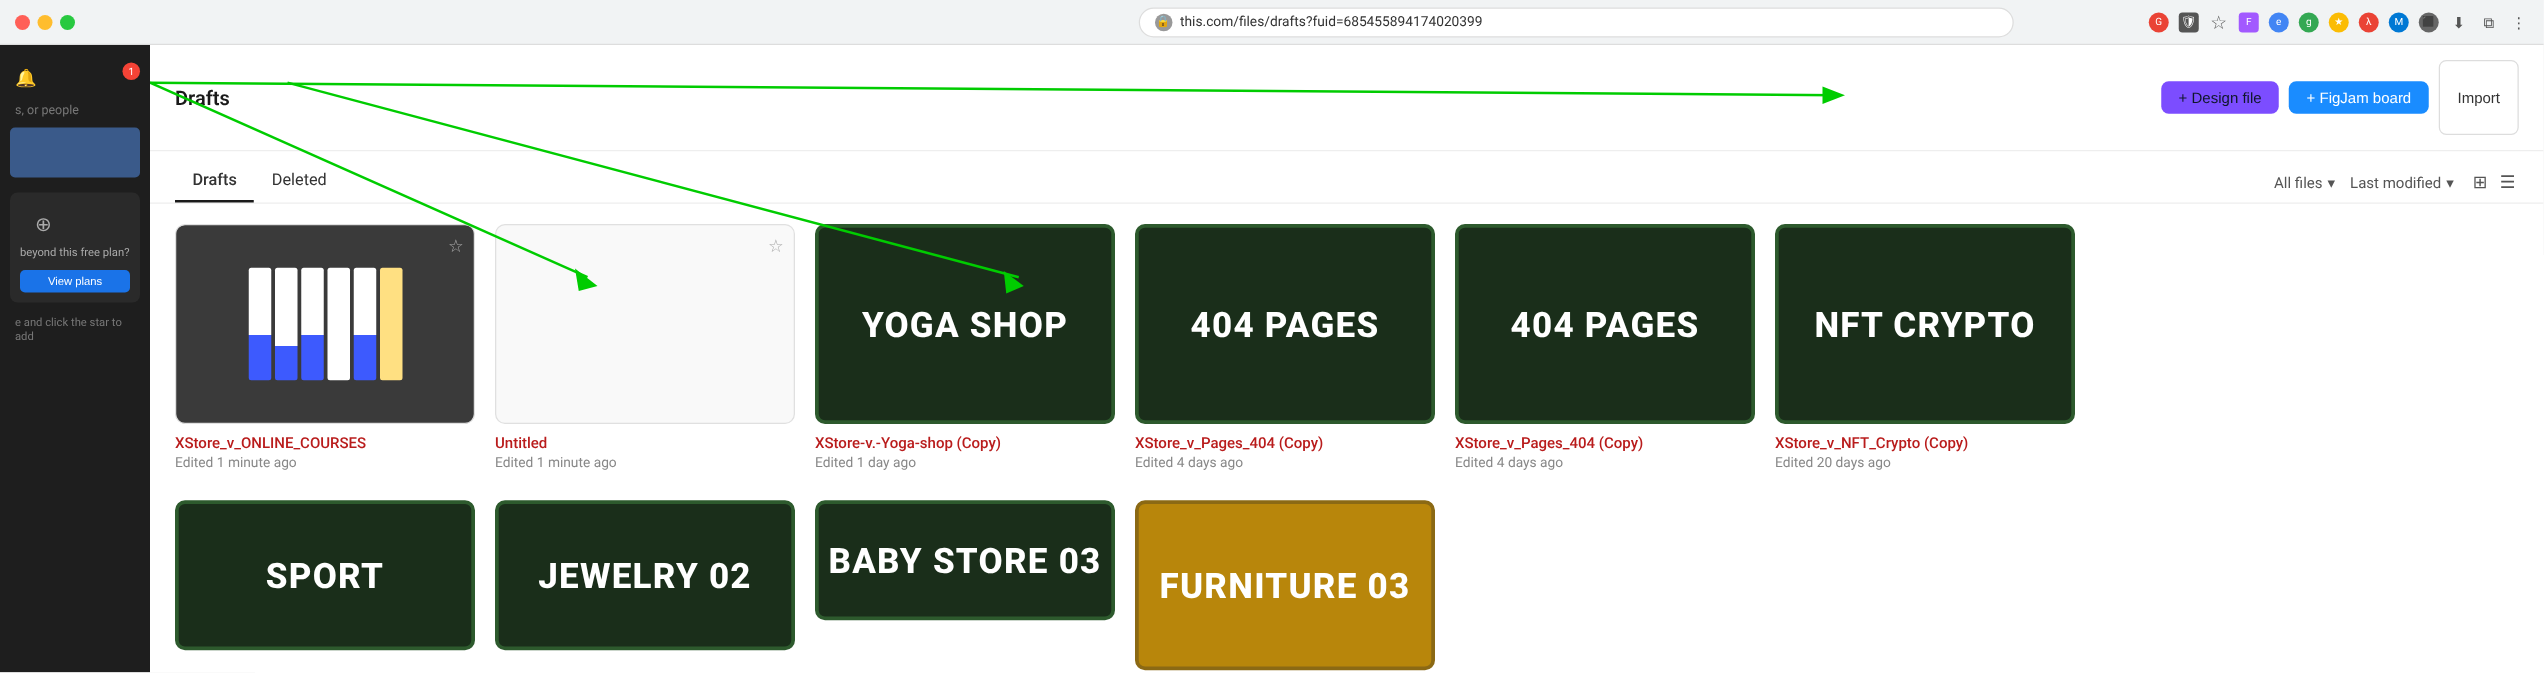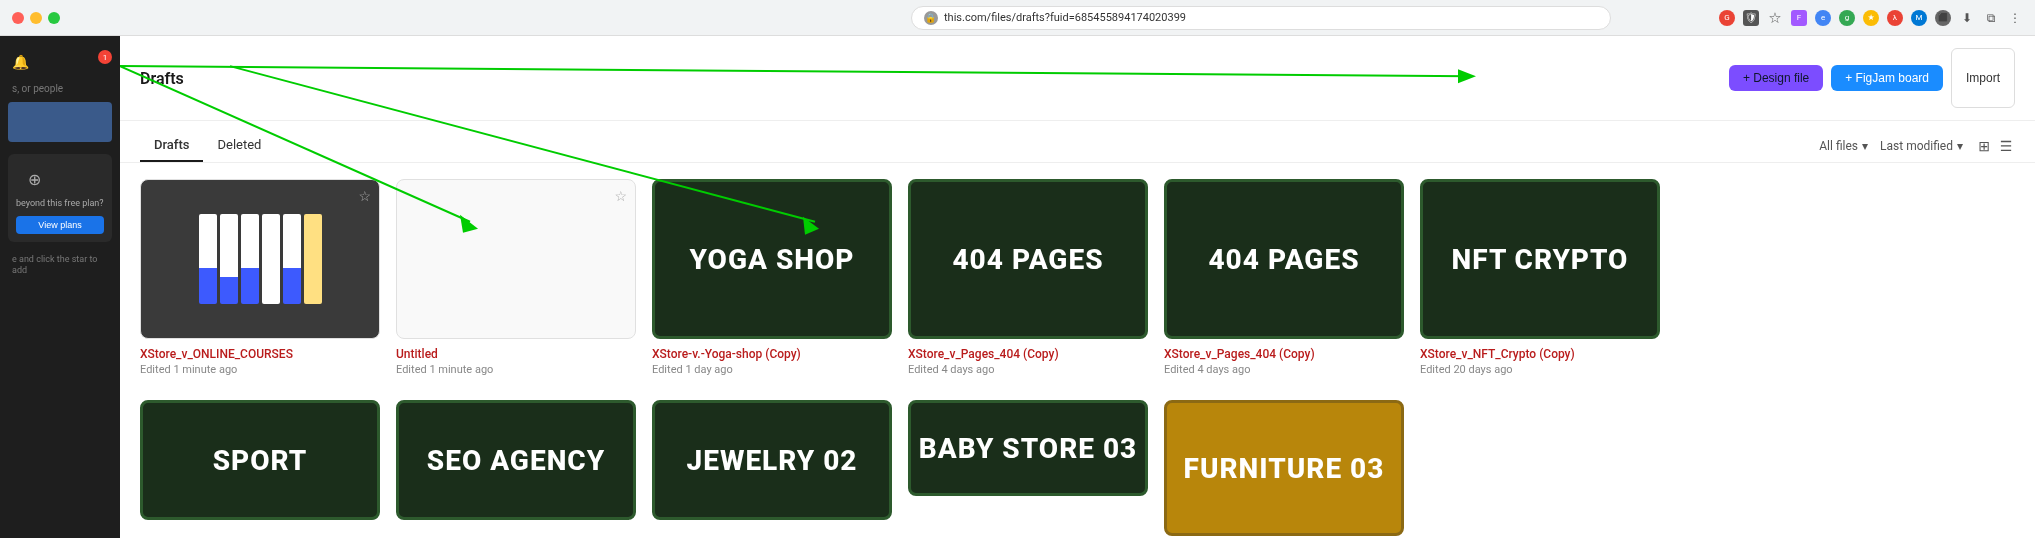--- a/index.html
+++ b/index.html
@@ -519,25 +519,20 @@
 
       <div class="grid-row">
 
         <div class="file-card">
           <div class="file-thumbnail dark-green" style="height:120px;">
             <span class="thumbnail-label large">SPORT</span>
           </div>
         </div>
 
 
-        <div class="file-card">
-          <div class="file-thumbnail dark-green" style="height:120px;">
-            <span class="thumbnail-label large">SEO AGENCY</span>
-          </div>
-        </div>
 
         <div class="file-card">
           <div class="file-thumbnail dark-green" style="height:120px;">
             <span class="thumbnail-label large">JEWELRY 02</span>
           </div>
         </div>
 
         <div class="file-card">
           <div class="file-thumbnail dark-green" style="height:96px;">
             <span class="thumbnail-label large">BABY STORE 03</span>

